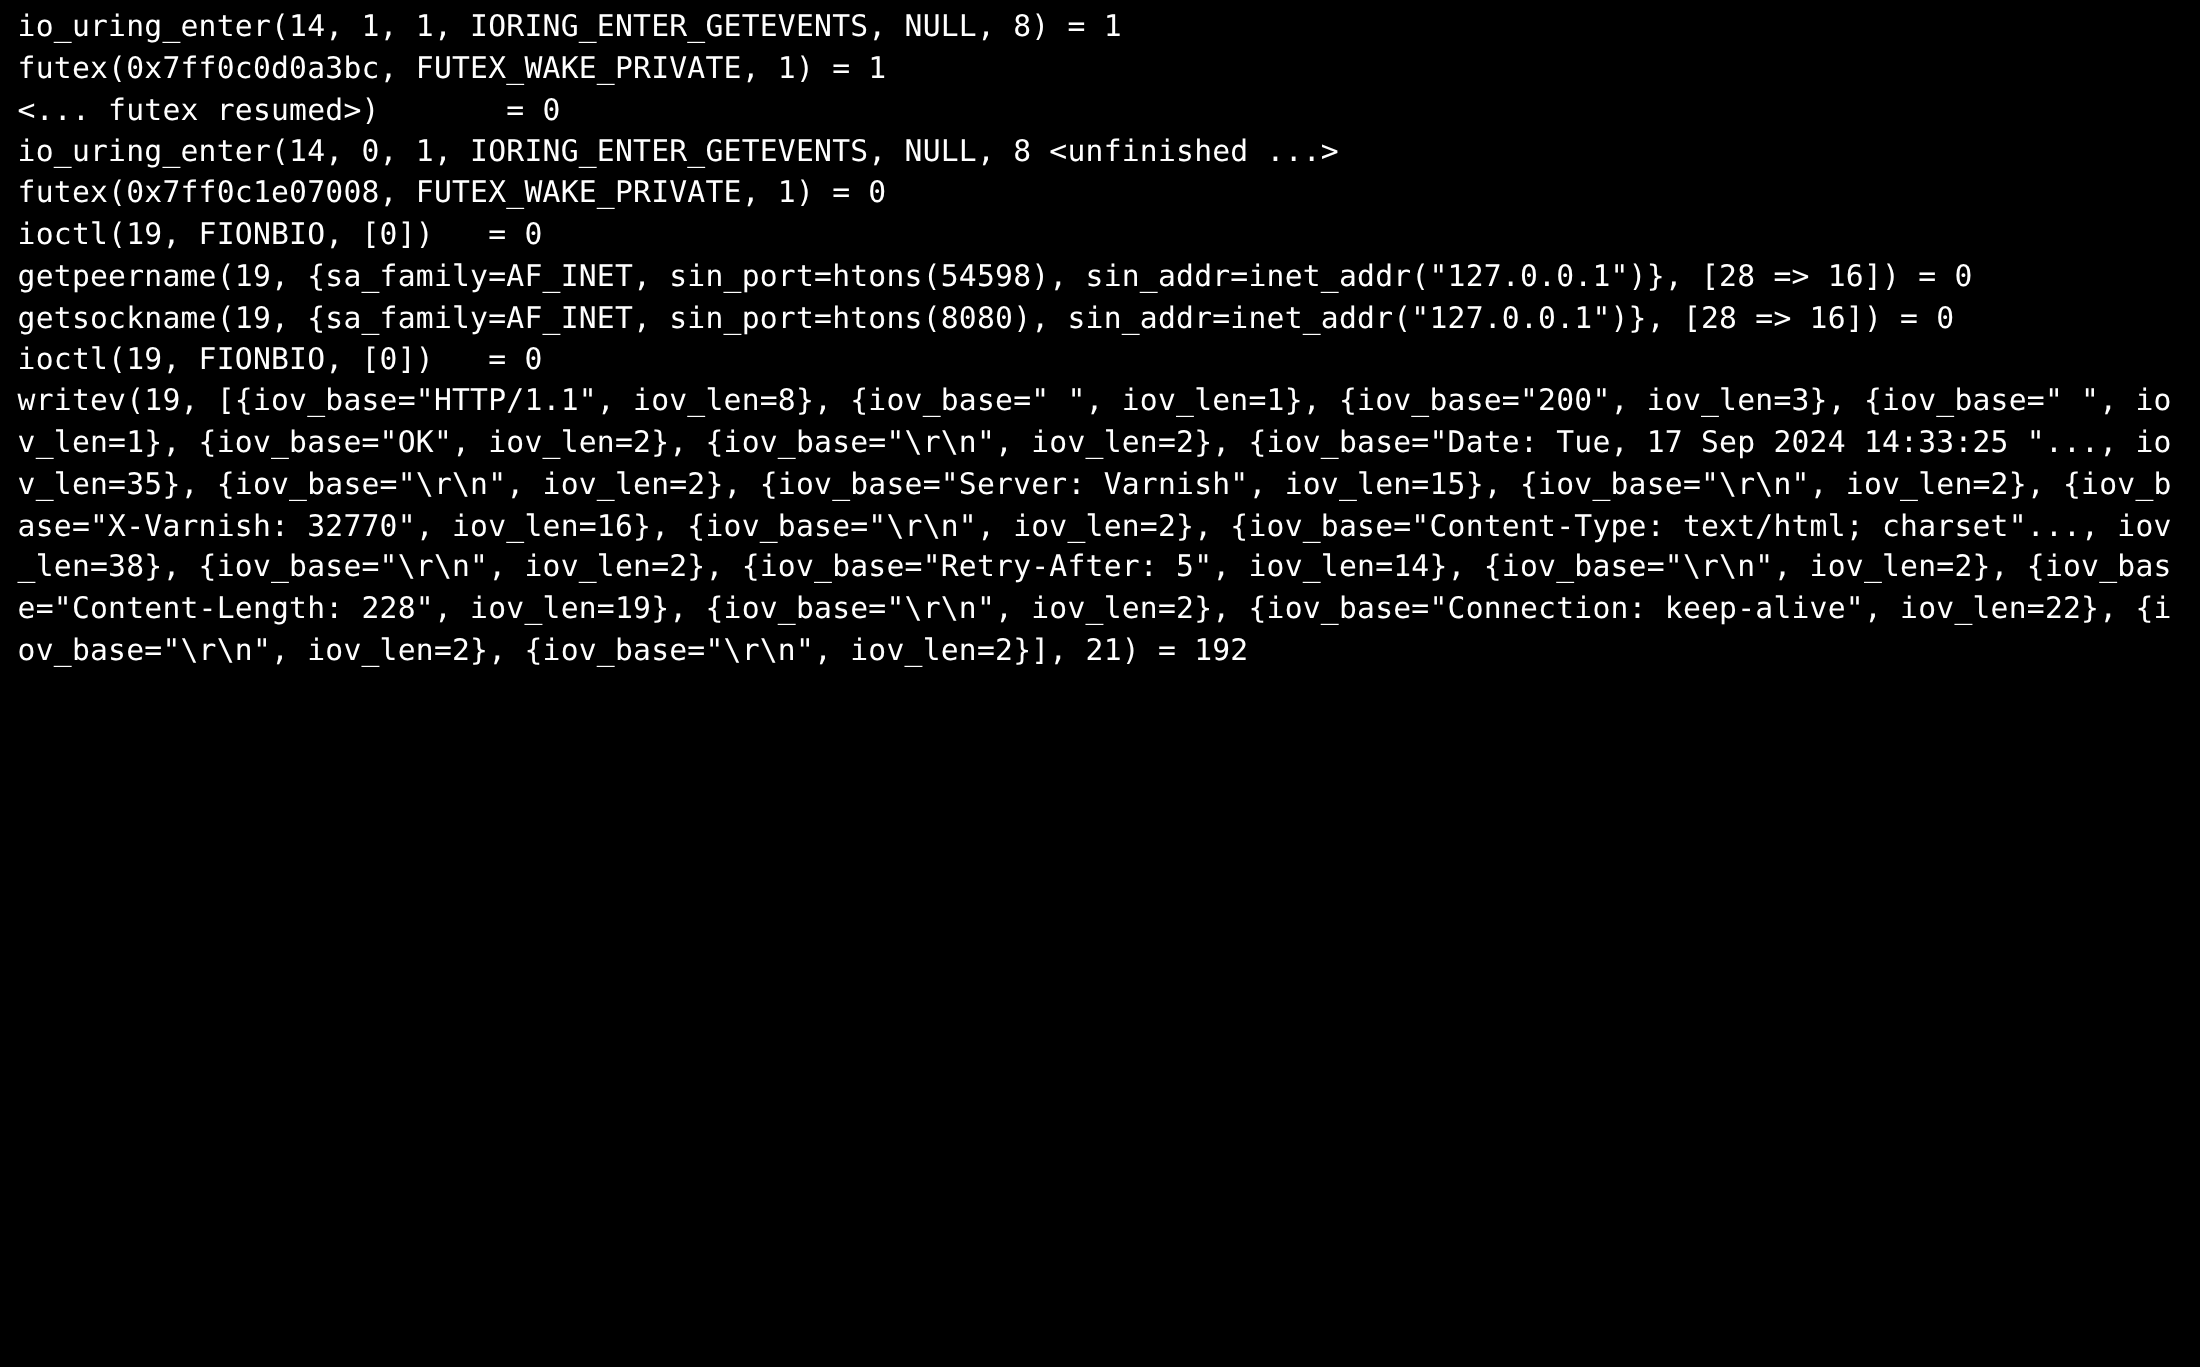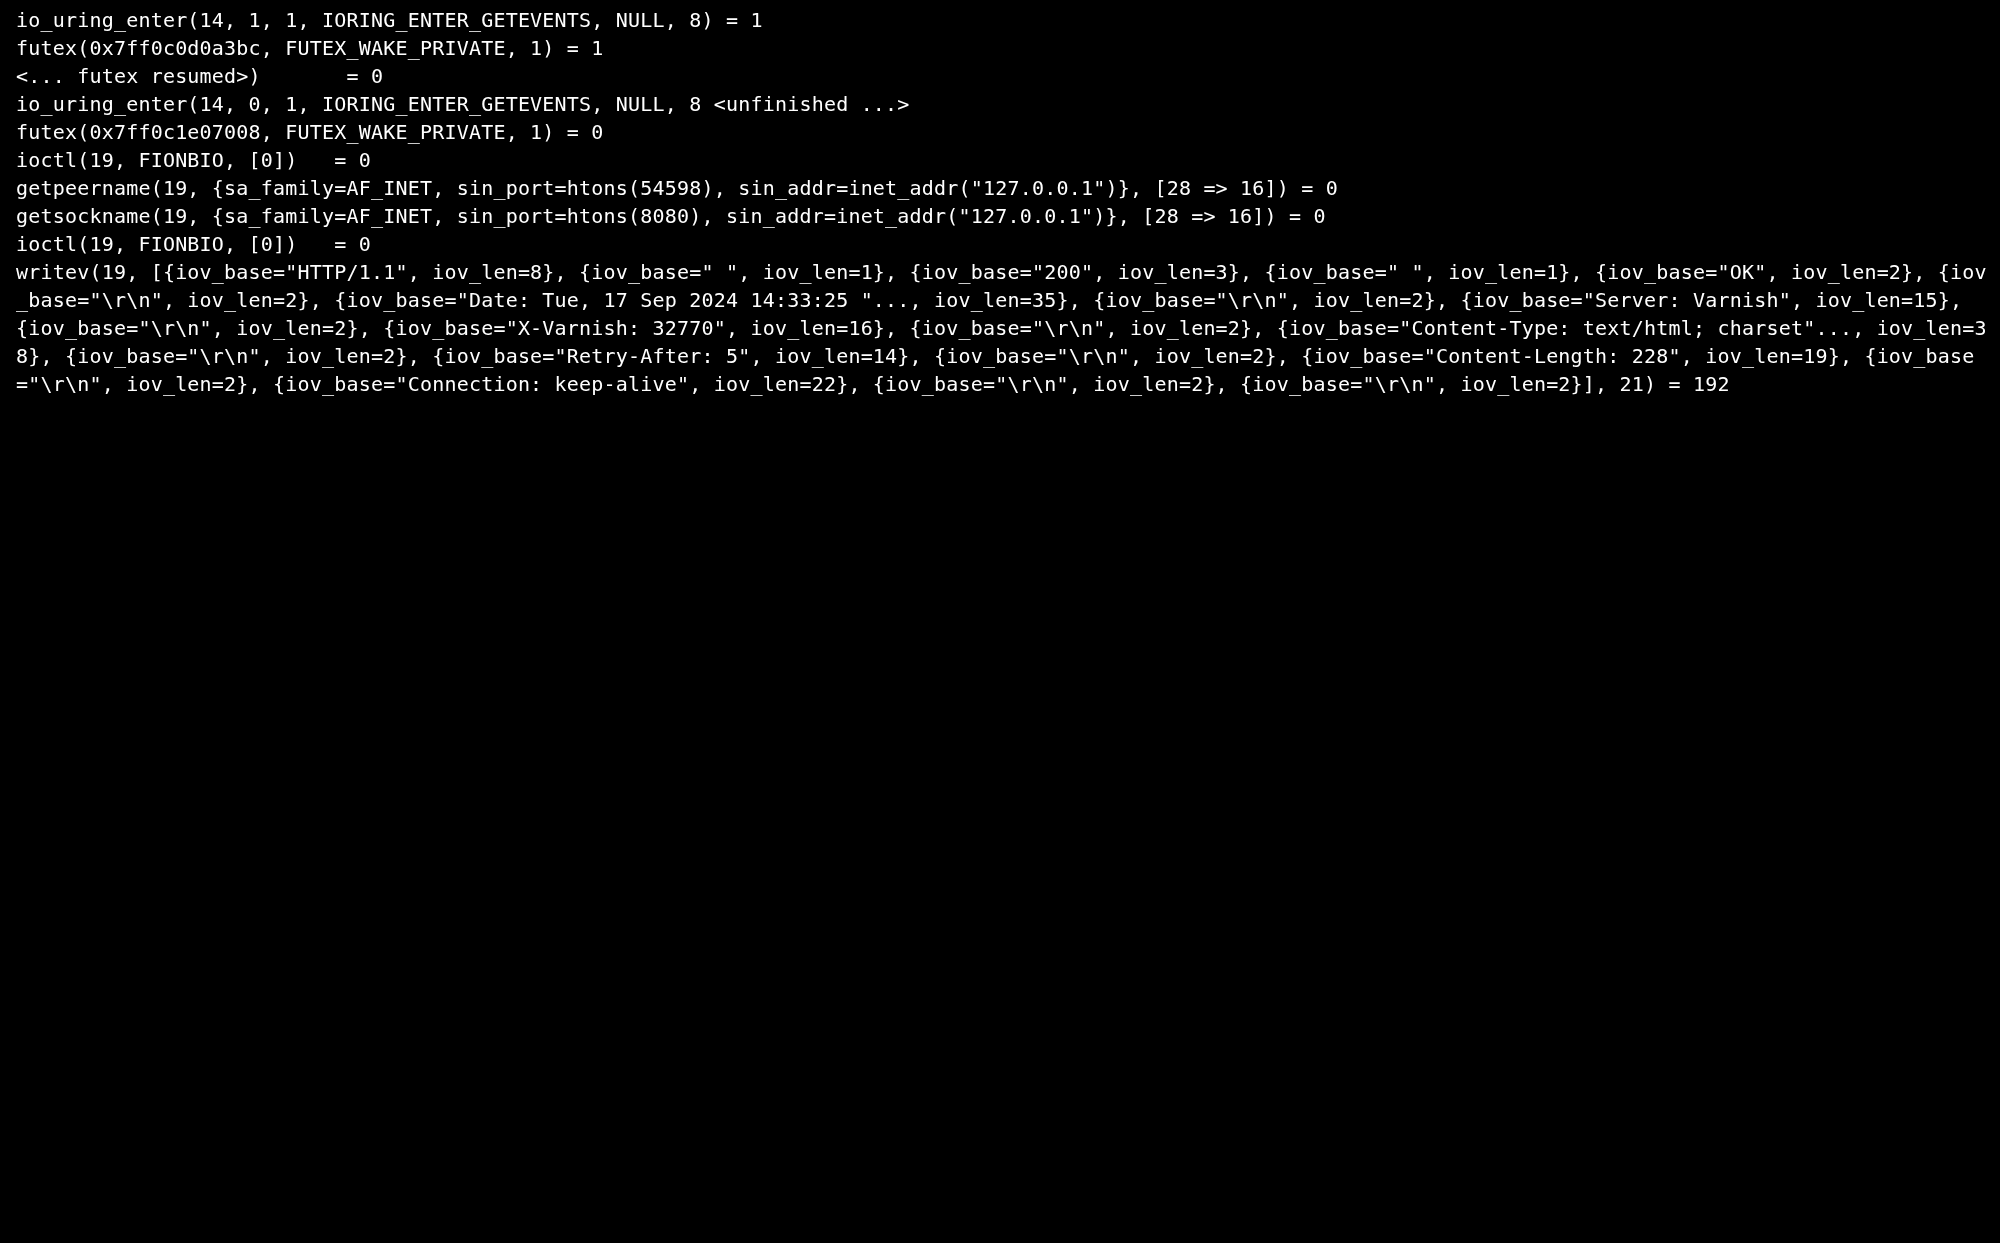--- a/index.html
+++ b/index.html
@@ -6,21 +6,21 @@
     margin: 0;
     padding: 0;
     background: #000000;
     color: #ffffff;
     width: 2000px;
     height: 1243px;
     overflow: hidden;
   }
   .terminal {
     font-family: "DejaVu Sans Mono", "Liberation Mono", "Consolas", monospace;
-    font-size: 20px;
+    font-size: 27px;
     line-height: 1.40;
     white-space: pre-wrap;
     word-break: break-all;
     padding: 6px 10px 6px 16px;
     letter-spacing: 0.2px;
     font-weight: 500;
   }
 </style>
 </head>
 <body>

